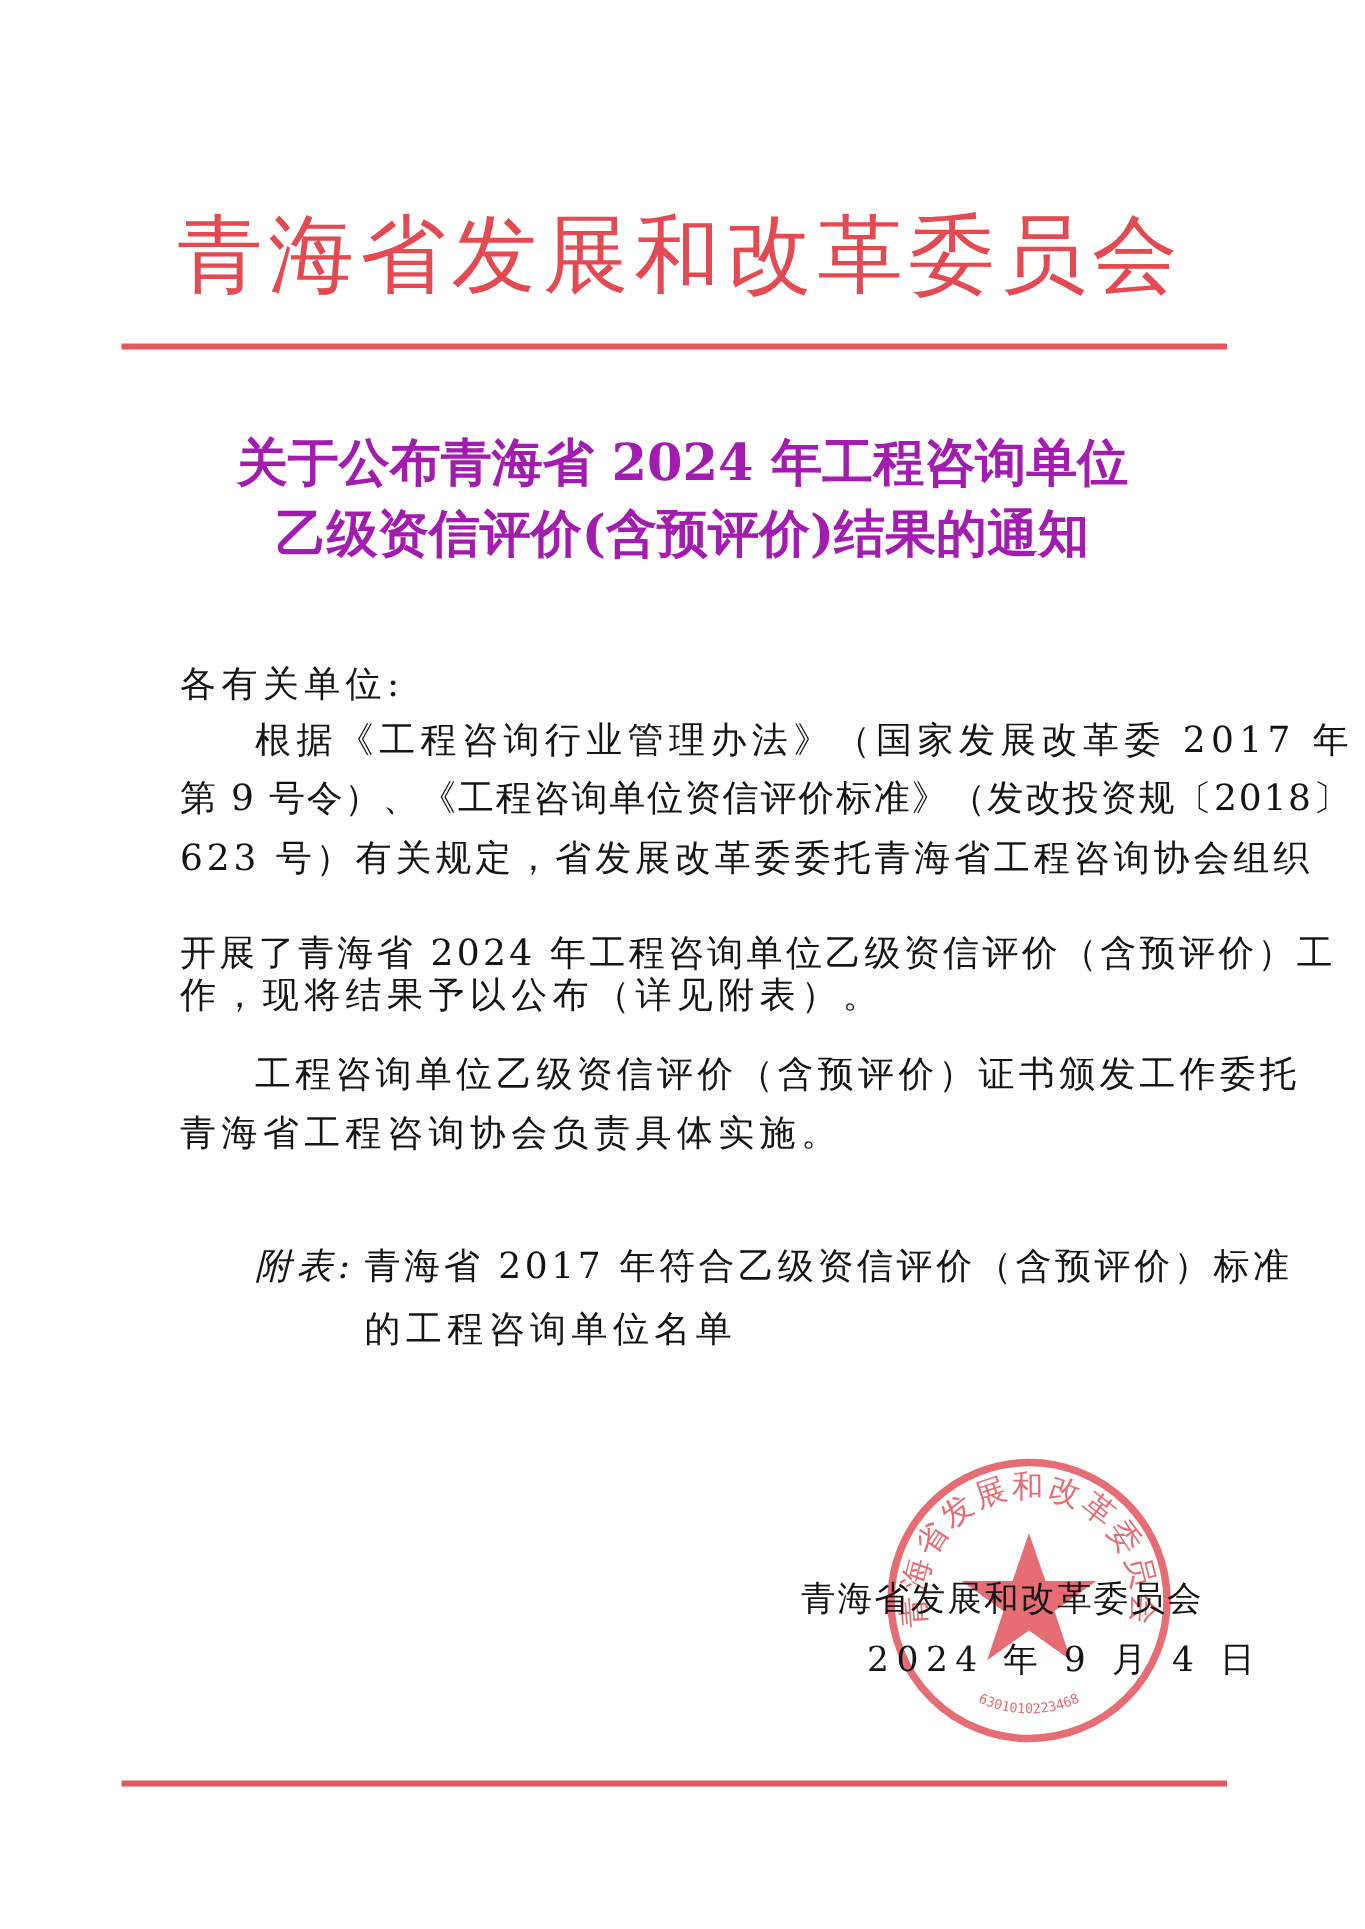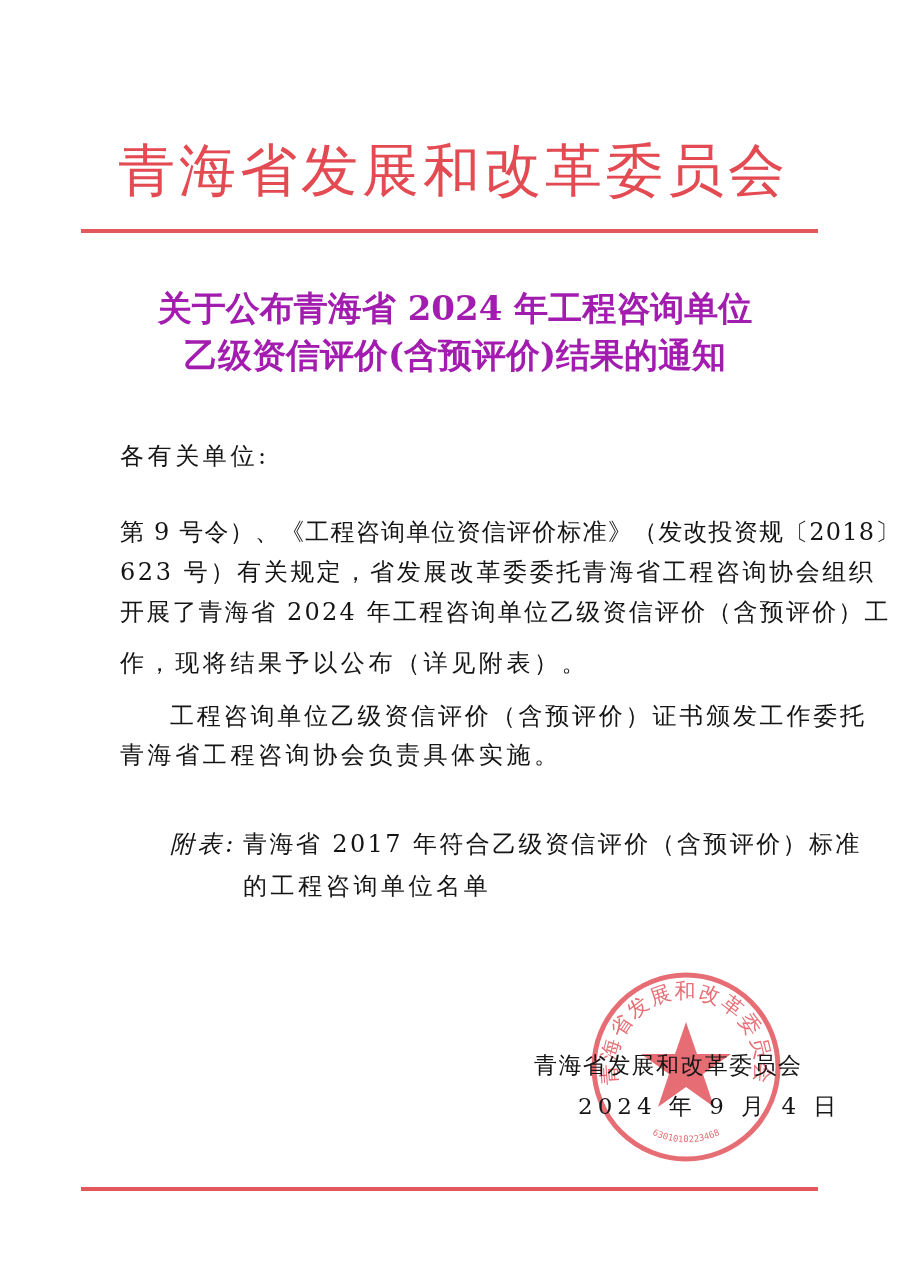--- a/index.html
+++ b/index.html
@@ -39,23 +39,24 @@
 <div class="page">
 
   <div class="org-header">青海省发展和改革委员会</div>
   <div class="rule top"></div>
 
   <div class="title l1">关于公布青海省 2024 年工程咨询单位</div>
   <div class="title l2">乙级资信评价(含预评价)结果的通知</div>
 
   <div class="body-line" style="left:120px; top:400px;margin-top:40px;">各有关单位:</div>
 
+  <div class="body-line" style="left:170px; top:477px;">根据《工程咨询行业管理办法》（国家发展改革委 2017 年</div>
   <div class="body-line" style="left:120px; top:516px; letter-spacing:1.2px;">第 9 号令）、《工程咨询单位资信评价标准》（发改投资规〔2018〕</div>
   <div class="body-line" style="left:120px; top:556px; letter-spacing:2.6px;">623 号）有关规定，省发展改革委委托青海省工程咨询协会组织</div>
-  <div class="body-line" style="left:120px; top:596px; letter-spacing:2.2px;">开展了青海省 2024 年工程咨询单位乙级资信评价（含预评价）工</div>
+  <div class="body-line" style="left:120px; top:619px; letter-spacing:2.2px;">开展了青海省 2024 年工程咨询单位乙级资信评价（含预评价）工</div>
   <div class="body-line" style="left:120px; top:647px;">作，现将结果予以公布（详见附表）。</div>
 
   <div class="body-line" style="left:120px; top:739px;">青海省工程咨询协会负责具体实施。</div>
   <div class="body-line" style="left:170px; top:700px; letter-spacing:2.8px;">工程咨询单位乙级资信评价（含预评价）证书颁发工作委托</div>
 
   <div class="body-line" style="left:170px; top:828px;font-style:italic;">附表:</div>
   <div class="body-line" style="left:243px; top:828px; letter-spacing:2.4px;">青海省 2017 年符合乙级资信评价（含预评价）标准</div>
   <div class="body-line" style="left:243px; top:870px;">的工程咨询单位名单</div>
 
   <svg class="stamp" viewBox="0 0 194 194">

